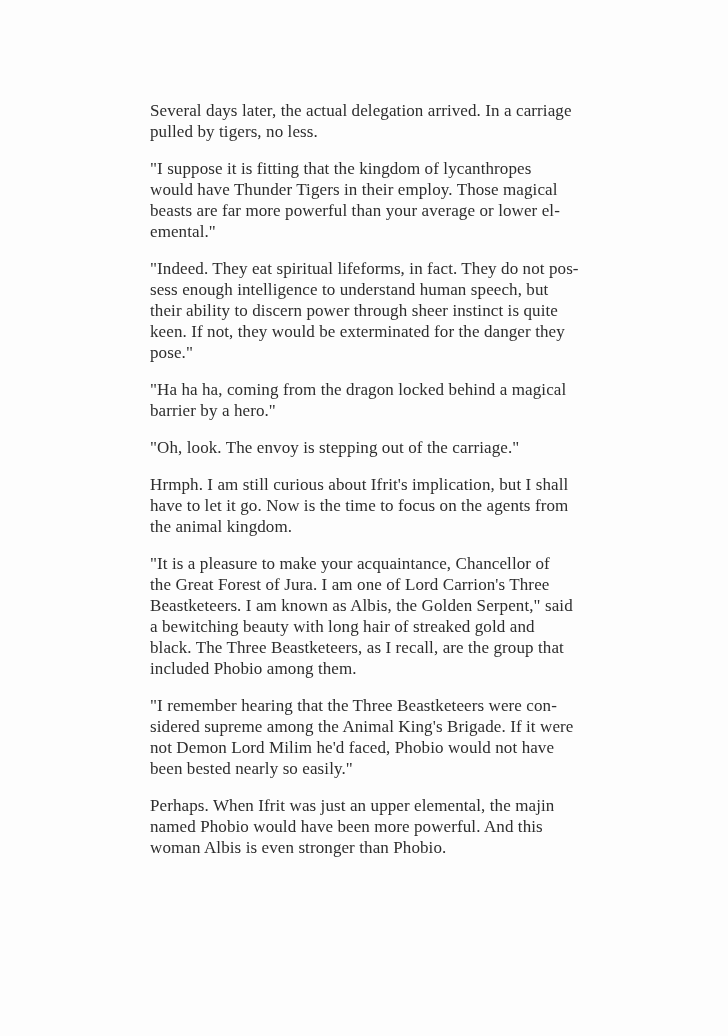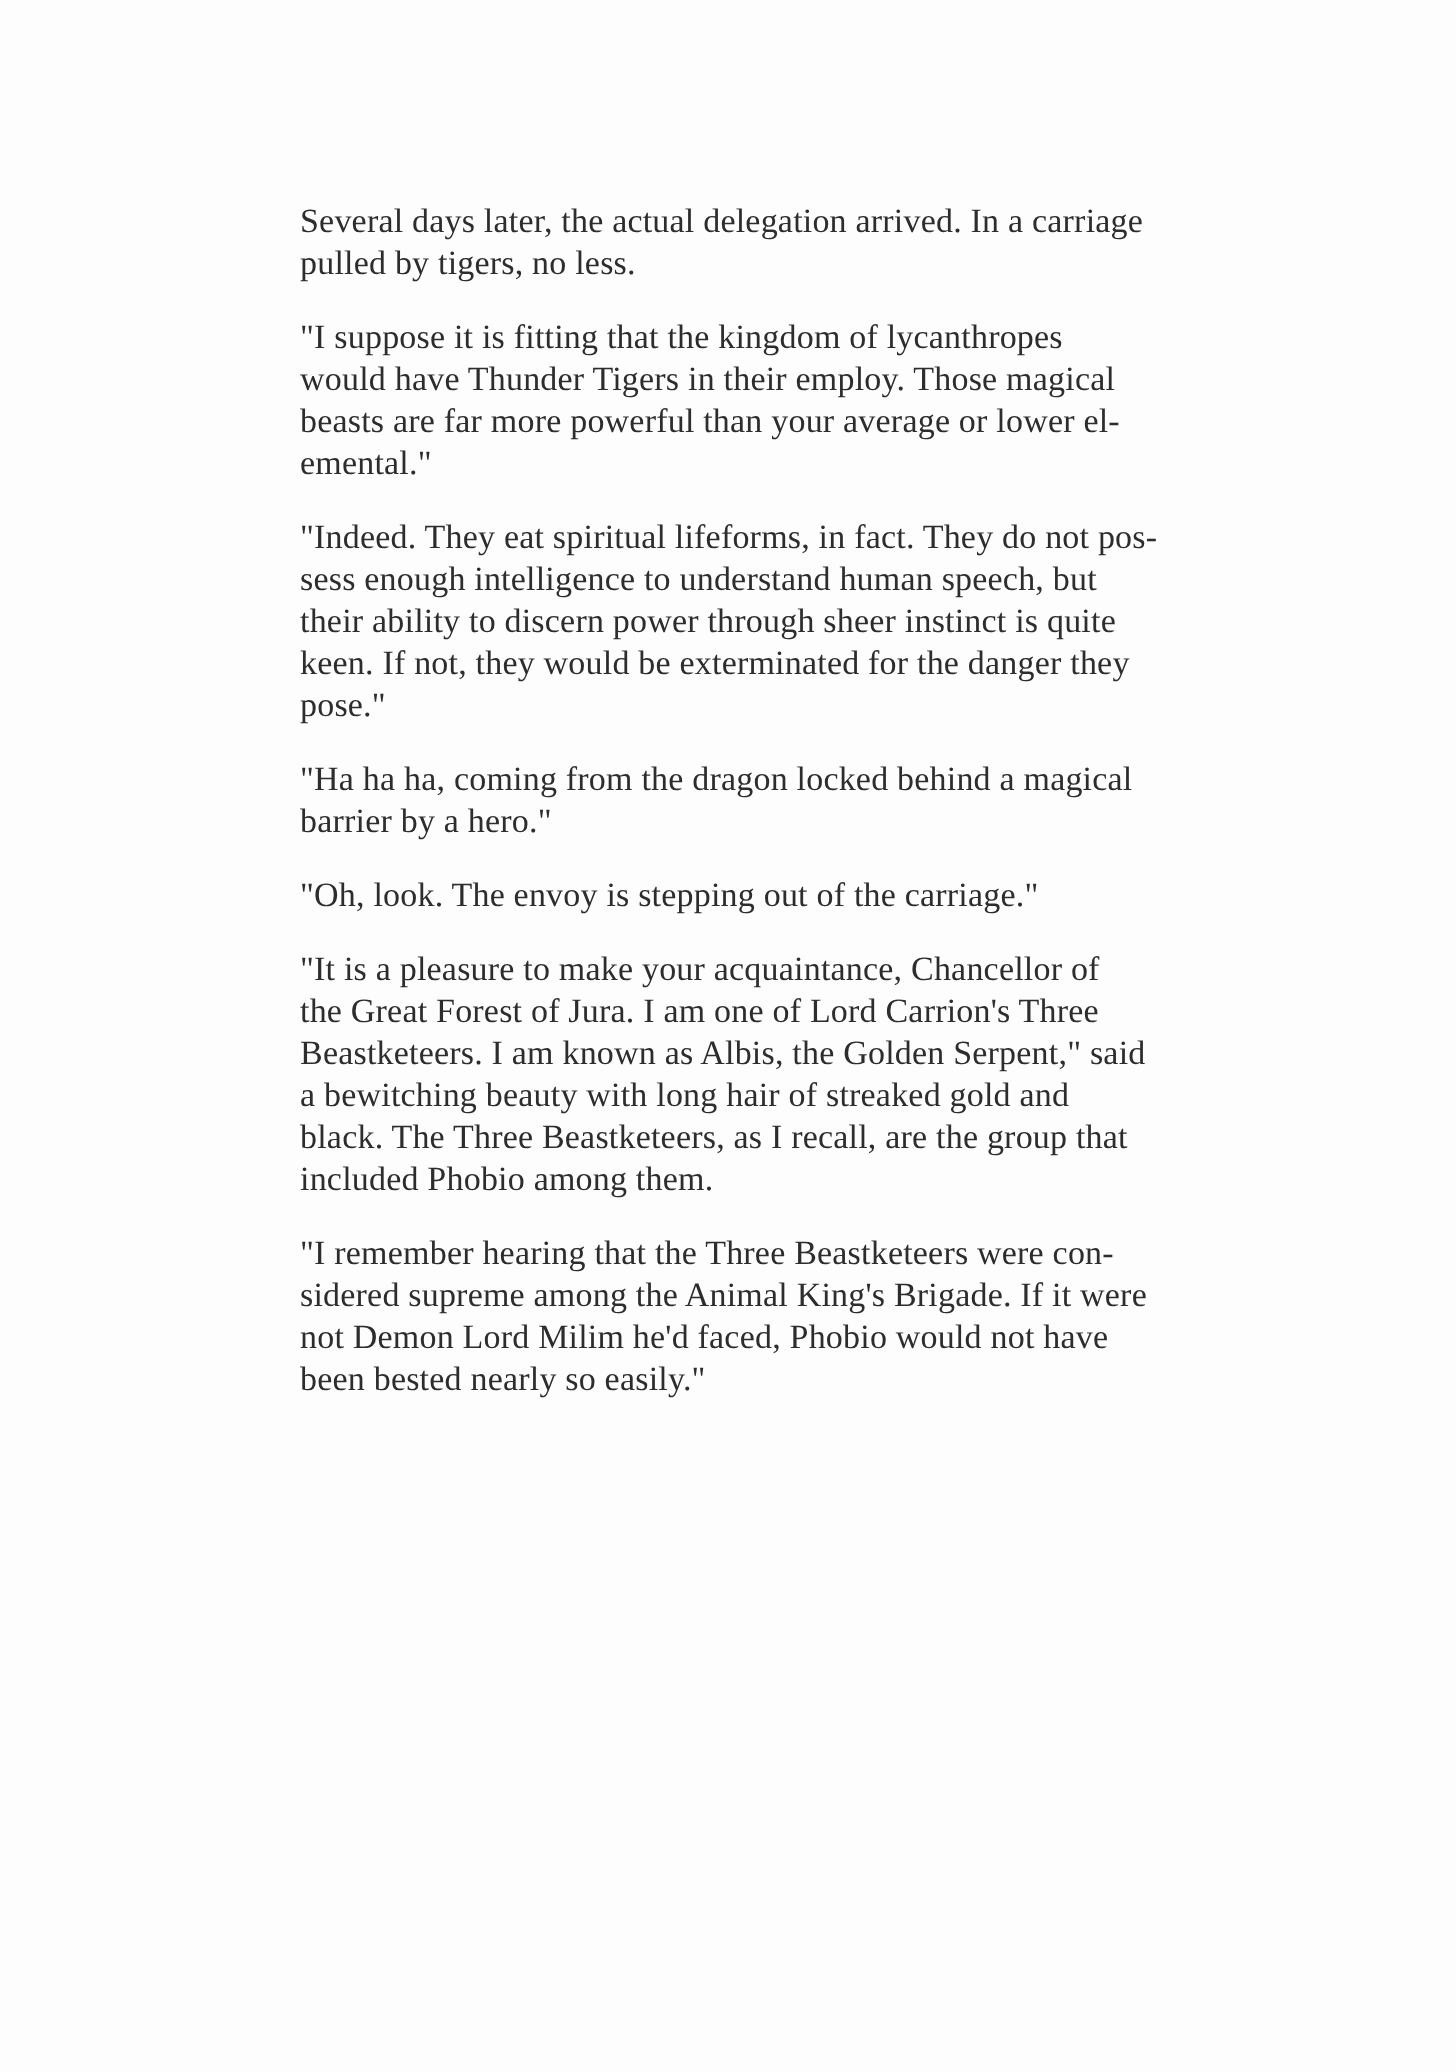--- a/index.html
+++ b/index.html
@@ -50,24 +50,30 @@
 beasts are far more powerful than your average or lower el-
 emental."</p>
     <p>"Indeed. They eat spiritual lifeforms, in fact. They do not pos-
 sess enough intelligence to understand human speech, but
 their ability to discern power through sheer instinct is quite
 keen. If not, they would be exterminated for the danger they
 pose."</p>
     <p>"Ha ha ha, coming from the dragon locked behind a magical
 barrier by a hero."</p>
     <p>"Oh, look. The envoy is stepping out of the carriage."</p>
+    <p>Hrmph. I am still curious about Ifrit's implication, but I shall
+have to let it go. Now is the time to focus on the agents from
+the animal kingdom.</p>
     <p>"It is a pleasure to make your acquaintance, Chancellor of
 the Great Forest of Jura. I am one of Lord Carrion's Three
 Beastketeers. I am known as Albis, the Golden Serpent," said
 a bewitching beauty with long hair of streaked gold and
 black. The Three Beastketeers, as I recall, are the group that
 included Phobio among them.</p>
     <p>"I remember hearing that the Three Beastketeers were con-
 sidered supreme among the Animal King's Brigade. If it were
 not Demon Lord Milim he'd faced, Phobio would not have
 been bested nearly so easily."</p>
+    <p>Perhaps. When Ifrit was just an upper elemental, the majin
+named Phobio would have been more powerful. And this
+woman Albis is even stronger than Phobio.</p>
   </div>
 </div>
 
 </body></html>

